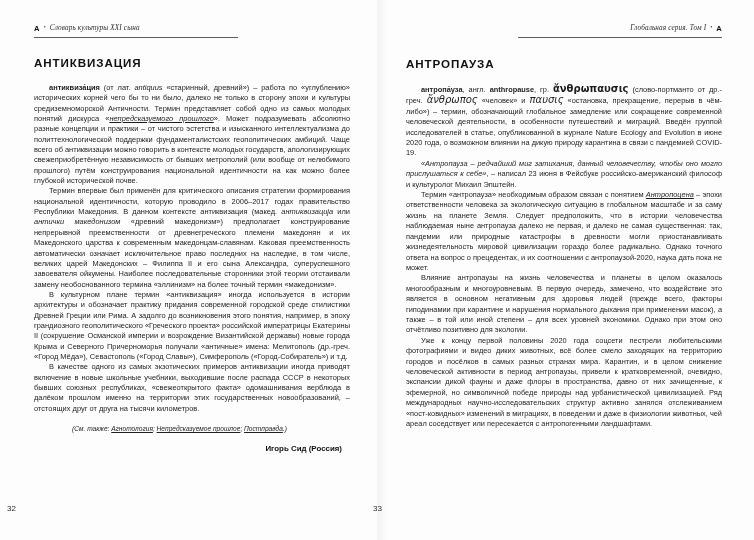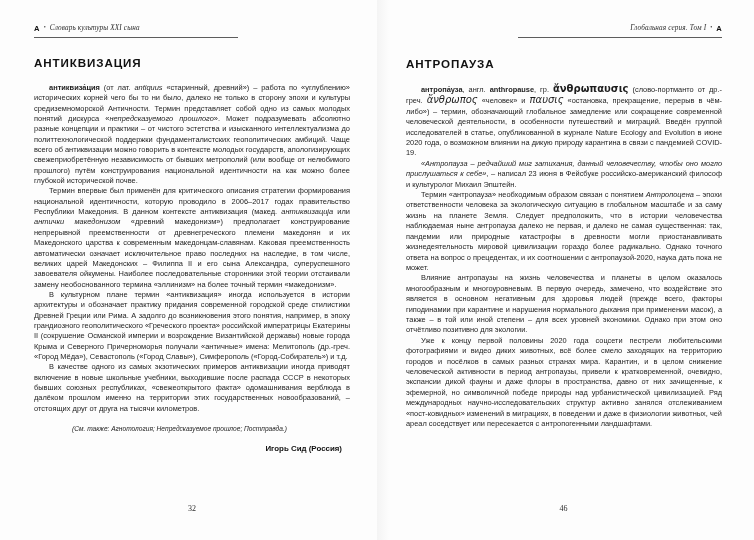--- a/index.html
+++ b/index.html
@@ -95,20 +95,21 @@
     -webkit-hyphens: auto;
   }
   .page-right p.para { font-size: 7.4px; line-height: 10.4px; }
 
   b.headword {
     font-weight: bold;
   }
   i.it { font-style: italic; margin-top: 13px; }
   .u-it {
     font-style: italic;
+    text-decoration: underline;
     text-underline-offset: 1px;
   }
   .greek {
     font-family: "DejaVu Sans", sans-serif;
     font-size: 10px;
   }
 
   p.seealso {
     font-family: "Liberation Sans", sans-serif;
     font-size: 6.6px;
@@ -127,22 +128,22 @@
     text-align: right;
     margin: 12px 8px 0 0;
     color: #111;
   }
 
   .folio {
     position: absolute;
     bottom: 27px;
     left: 0;
     right: 0;
-    text-align: center;
-    font-family: Liberation Serif, serif;
+    text-align: left;
+    font-family: Liberation Sans, sans-serif;
     font-size: 8px;
     color: #2b2b2b;
   }
   .page-left .folio { left: 7px; }
   .page-right .folio { left: -4px; }
 
   .gutter {
     position: absolute;
     top: 0;
     left: 377px;
@@ -195,16 +196,16 @@
     <h1 class="entry-title">АНТРОПАУЗА</h1>
 
     <div>
       <p class="para"><b class="headword">антропа́уза</b><span>, англ. </span><b class="headword">anthropause</b><span>, гр. </span><b class="greek">ἄνθρωπαυσις</b><span> (слово-портманто от др.-греч. </span><i class="greek">ἄνθρωπος</i><span> «человек» и </span><i class="greek">παυσις</i><span> «остановка, прекращение, перерыв в чём-либо») – термин, обозначающий глобальное замедление или сокращение современной человеческой деятельности, в особенности путешествий и миграций. Введён группой исследователей в статье, опубликованной в журнале Nature Ecology and Evolution в июне 2020 года, о возможном влиянии на дикую природу карантина в связи с пандемией COVID-19.</span></p>
       <p class="para"><i class="it">«Антропауза – редчайший миг затихания, данный человечеству, чтобы оно могло прислушаться к себе»</i><span>, – написал 23 июня в Фейсбуке российско-американский философ и культуролог Михаил Эпштейн.</span></p>
       <p class="para"><span>Термин «антропауза» необходимым образом связан с понятием </span><span class="u-it">Антропоцена</span><span> – эпохи ответственности человека за экологическую ситуацию в глобальном масштабе и за саму жизнь на планете Земля. Следует предположить, что в истории человечества наблюдаемая ныне антропауза далеко не первая, и далеко не самая существенная: так, пандемии или природные катастрофы в древности могли приостанавливать жизнедеятельность мировой цивилизации гораздо более радикально. Однако точного ответа на вопрос о прецедентах, и их соотношении с антропаузой-2020, наука дать пока не может.</span></p>
       <p class="para"><span>Влияние антропаузы на жизнь человечества и планеты в целом оказалось многообразным и многоуровневым. В первую очередь, замечено, что воздействие это является в основном негативным для здоровья людей (прежде всего, факторы гиподинамии при карантине и нарушения нормального дыхания при применении масок), а также – в той или иной степени – для всех уровней экономики. Однако при этом оно отчётливо позитивно для экологии.</span></p>
       <p class="para"><span>Уже к концу первой половины 2020 года соцсети пестрели любительскими фотографиями и видео диких животных, всё более смело заходящих на территорию городов и посёлков в самых разных странах мира. Карантин, и в целом снижение человеческой активности в период антропаузы, привели к кратковременной, очевидно, экспансии дикой фауны и даже флоры в пространства, давно от них зачищенные, к эфемерной, но символичной победе природы над урбанистической цивилизацией. Ряд международных научно-исследовательских структур активно занялся отслеживанием «пост-ковидных» изменений в миграциях, в поведении и даже в физиологии животных, чей ареал соседствует или пересекается с антропогенными ландшафтами.</span></p>
     </div>
 
-    <div class="folio">46</div>
+    <div class="folio">33</div>
   </div>
 
 </div>
 
 </body></html>

